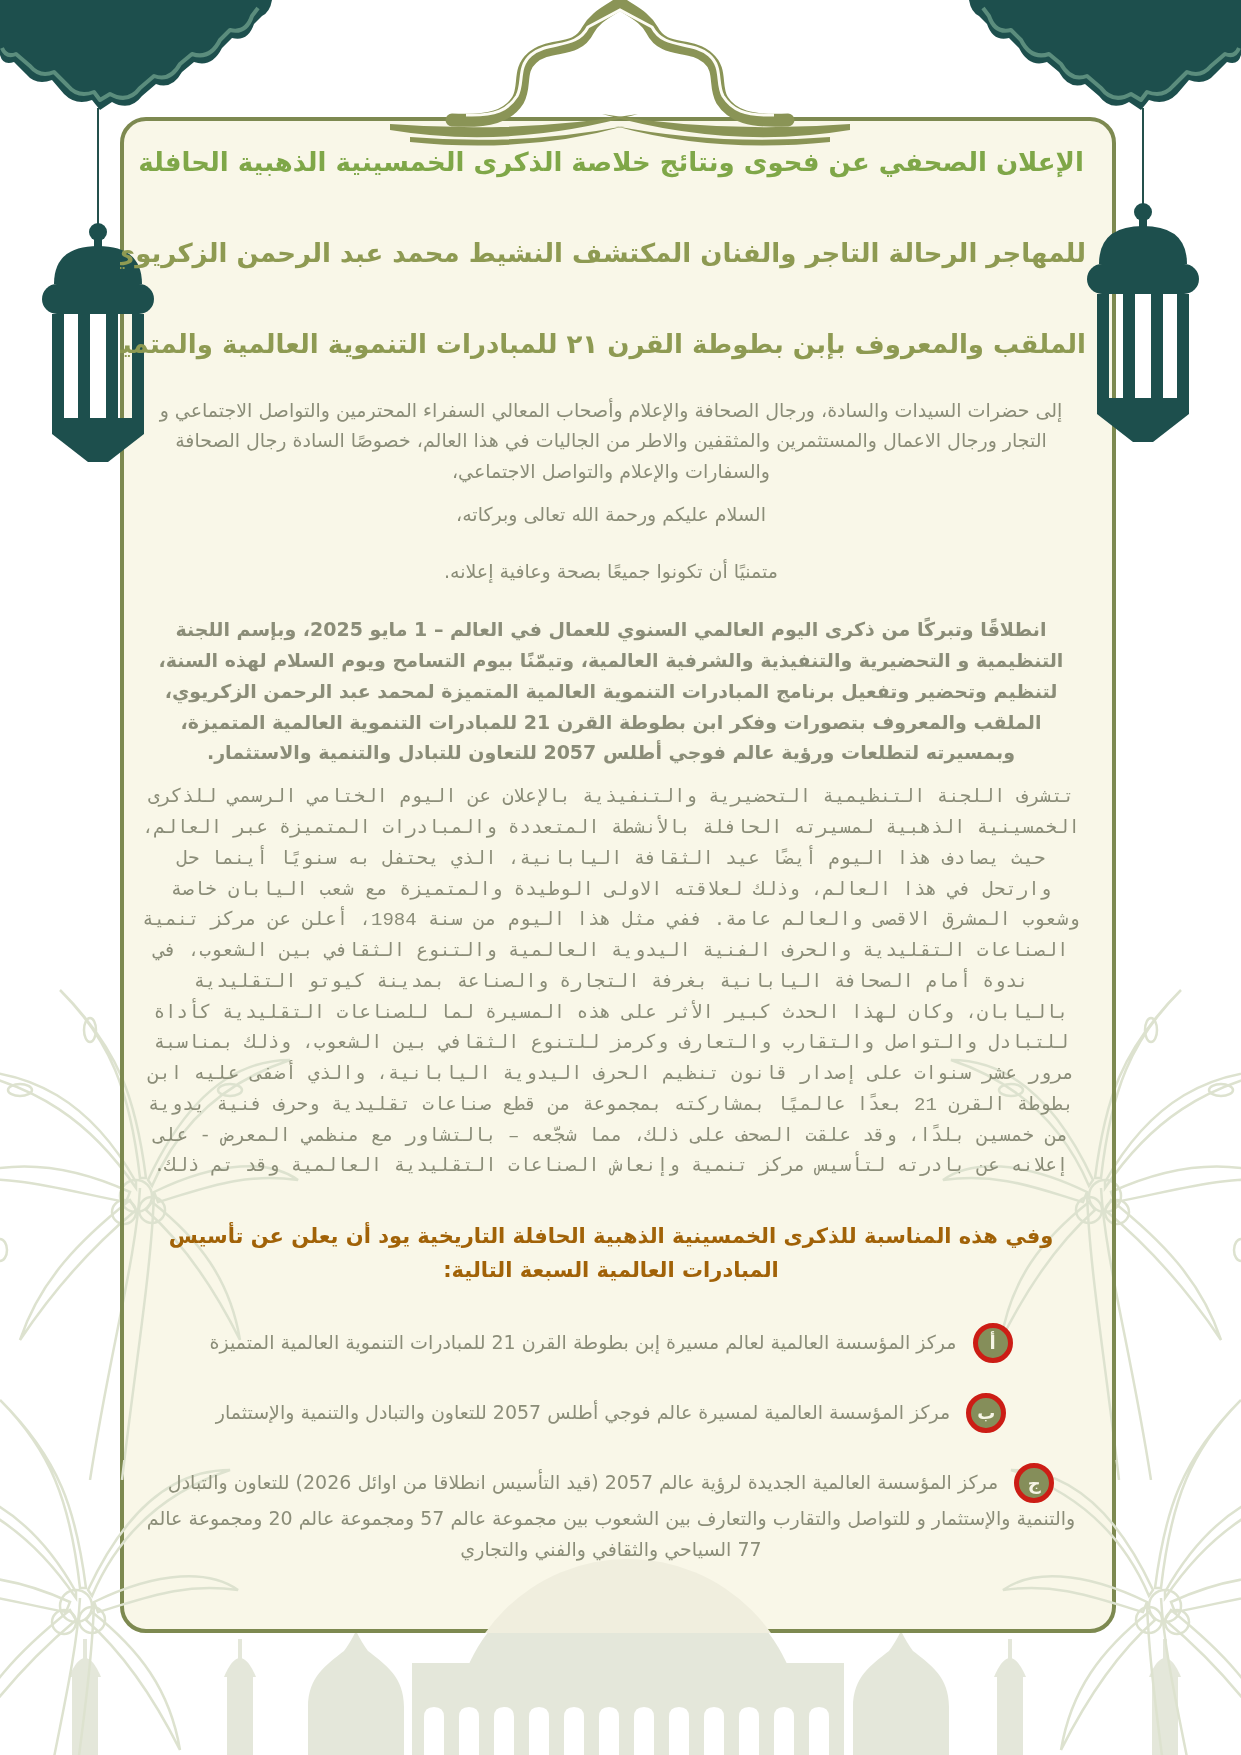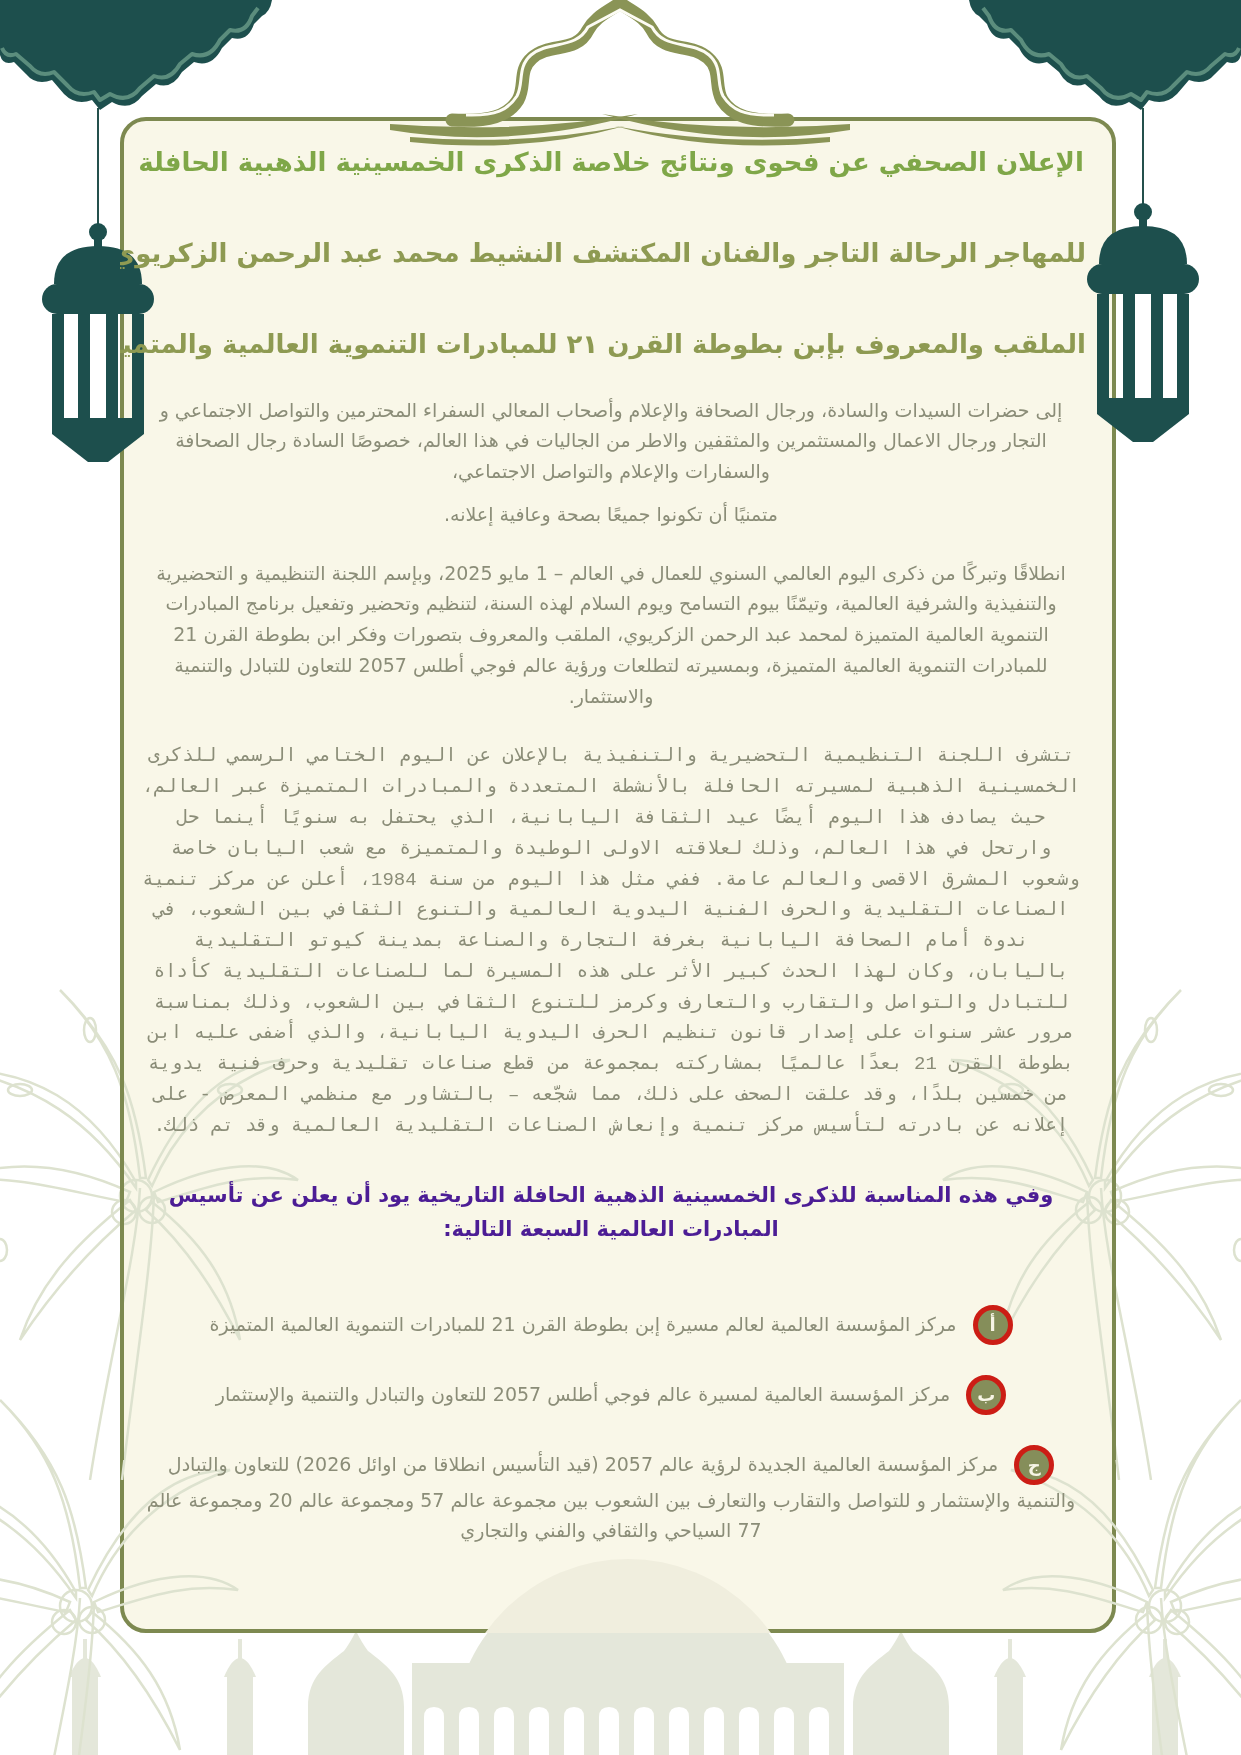--- a/index.html
+++ b/index.html
@@ -50,25 +50,25 @@
   }
   .title-line{font-weight:bold;font-size:26px;line-height:1.2;margin:0 0 60px 0;white-space:nowrap;}
   .title-1{color:#7fa748;}
   .title-2,.title-3{color:#8e9a52;}
   .title-3{margin-bottom:34px;}
   p{margin:0 auto;}
   .para{max-width:940px;}
   .salutation{margin-bottom:12px;}
   .salam-line{margin-bottom:26px;}
   .wish-line{margin-bottom:28px;}
-  .occasion{margin-bottom:30px;}
+  .occasion{margin-bottom:14px;font-weight:bold;}
   .history{margin-bottom:38px;font-family:Liberation Mono, monospace;}
   .announce{
-    font-weight:bold;color:#4c1d95;font-size:21px;line-height:1.6;
-    max-width:900px;margin:0 auto 58px auto;
+    font-weight:bold;color:#a16207;font-size:21px;line-height:1.6;
+    max-width:900px;margin:0 auto 36px auto;
   }
   .item{max-width:960px;margin:0 auto 30px auto;}
   .badge{
     display:inline-flex;align-items:center;justify-content:center;
     width:30px;height:30px;border-radius:50%;
     background:#858e5a;border:5px solid #cc1d15;
     color:#f7f5e6;font-weight:bold;font-size:18px;line-height:1;
     margin-left:10px;vertical-align:middle;
   }
 </style>
@@ -248,20 +248,21 @@
     <path fill="none" stroke="#8a9456" stroke-width="13" stroke-linecap="round" d="M72,120 C110,122 128,116 138,100 C146,86 138,70 152,58 C170,42 196,54 208,30 C216,16 228,12 240,3 C252,12 264,16 272,30 C284,54 310,42 328,58 C342,70 334,86 342,100 C352,116 370,122 408,120"></path>
     <path fill="none" stroke="#fdfcf4" stroke-width="3" d="M86,115 C116,116 128,110 137,96 C144,83 137,67 151,55 C169,40 196,50 208,27 L240,10 L272,27 C284,50 311,40 329,55 C343,67 336,83 343,96 C352,110 364,116 394,115"></path>
   </svg>
 
   <div class="text-container">
     <div class="title-line title-1">الإعلان الصحفي عن فحوى ونتائج خلاصة الذكرى الخمسينية الذهبية الحافلة</div>
     <div class="title-line title-2">للمهاجر الرحالة التاجر والفنان المكتشف النشيط محمد عبد الرحمن الزكريوي،</div>
     <div class="title-line title-3">الملقب والمعروف بإبن بطوطة القرن ٢١ للمبادرات التنموية العالمية والمتميزة</div>
 
     <p class="para salutation">إلى حضرات السيدات والسادة، ورجال الصحافة والإعلام وأصحاب المعالي السفراء المحترمين والتواصل الاجتماعي و التجار ورجال الاعمال والمستثمرين والمثقفين والاطر من الجاليات في هذا العالم، خصوصًا السادة رجال الصحافة والسفارات والإعلام والتواصل الاجتماعي،</p>
+    <p class="para salam-line">السلام عليكم ورحمة الله تعالى وبركاته،</p>
     <p class="para wish-line">متمنيًا أن تكونوا جميعًا بصحة وعافية إعلانه.</p>
     <p class="para occasion">انطلاقًا وتبركًا من ذكرى اليوم العالمي السنوي للعمال في العالم – 1 مايو 2025، وبإسم اللجنة التنظيمية و التحضيرية والتنفيذية والشرفية العالمية، وتيمّنًا بيوم التسامح ويوم السلام لهذه السنة، لتنظيم وتحضير وتفعيل برنامج المبادرات التنموية العالمية المتميزة لمحمد عبد الرحمن الزكريوي، الملقب والمعروف بتصورات وفكر ابن بطوطة القرن 21 للمبادرات التنموية العالمية المتميزة، وبمسيرته لتطلعات ورؤية عالم فوجي أطلس 2057 للتعاون للتبادل والتنمية والاستثمار.</p>
     <p class="para history">تتشرف اللجنة التنظيمية التحضيرية والتنفيذية بالإعلان عن اليوم الختامي الرسمي للذكرى الخمسينية الذهبية لمسيرته الحافلة بالأنشطة المتعددة والمبادرات المتميزة عبر العالم، حيث يصادف هذا اليوم أيضًا عيد الثقافة اليابانية، الذي يحتفل به سنويًا أينما حل وارتحل في هذا العالم، وذلك لعلاقته الاولى الوطيدة والمتميزة مع شعب اليابان خاصة وشعوب المشرق الاقصى والعالم عامة. ففي مثل هذا اليوم من سنة 1984، أعلن عن مركز تنمية الصناعات التقليدية والحرف الفنية اليدوية العالمية والتنوع الثقافي بين الشعوب، في ندوة أمام الصحافة اليابانية بغرفة التجارة والصناعة بمدينة كيوتو التقليدية باليابان، وكان لهذا الحدث كبير الأثر على هذه المسيرة لما للصناعات التقليدية كأداة للتبادل والتواصل والتقارب والتعارف وكرمز للتنوع الثقافي بين الشعوب، وذلك بمناسبة مرور عشر سنوات على إصدار قانون تنظيم الحرف اليدوية اليابانية، والذي أضفى عليه ابن بطوطة القرن 21 بعدًا عالميًا بمشاركته بمجموعة من قطع صناعات تقليدية وحرف فنية يدوية من خمسين بلدًا، وقد علقت الصحف على ذلك، مما شجّعه – بالتشاور مع منظمي المعرض - على إعلانه عن بادرته لتأسيس مركز تنمية وإنعاش الصناعات التقليدية العالمية وقد تم ذلك.</p>
     <p class="announce">وفي هذه المناسبة للذكرى الخمسينية الذهبية الحافلة التاريخية يود أن يعلن عن تأسيس المبادرات العالمية السبعة التالية:</p>
 
     <p class="item">
       <span class="badge">أ</span>
       <span>مركز المؤسسة العالمية لعالم مسيرة إبن بطوطة القرن 21 للمبادرات التنموية العالمية المتميزة</span>
     </p>
     <p class="item">

